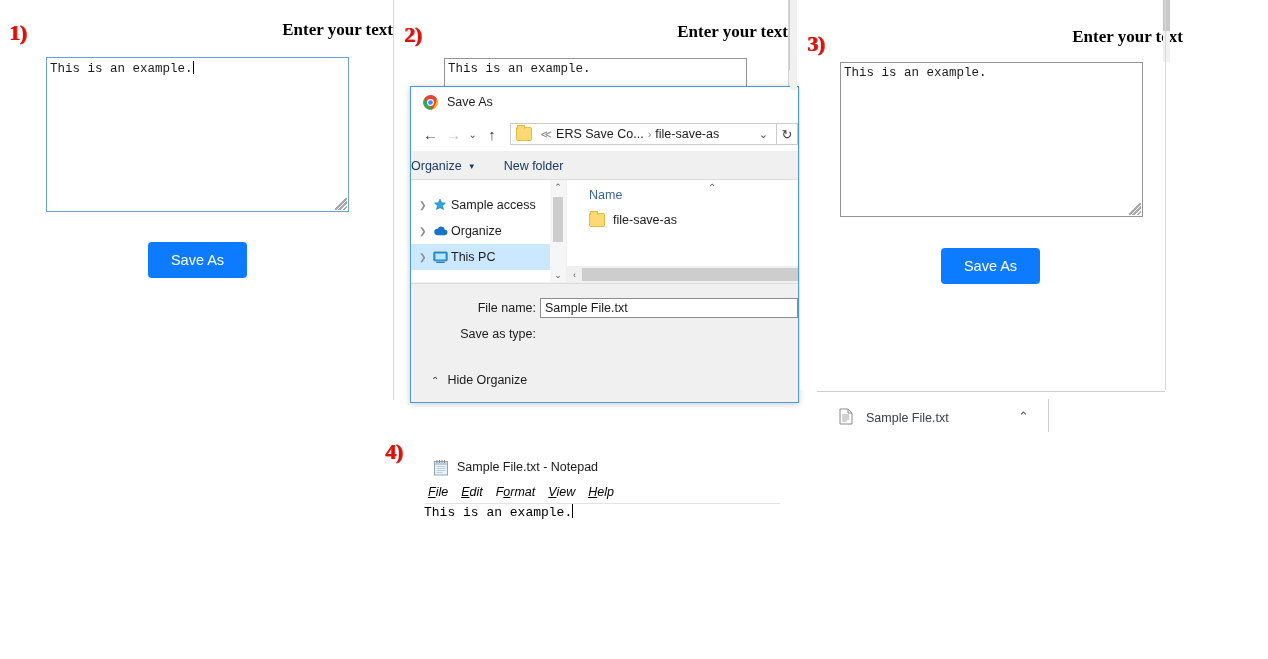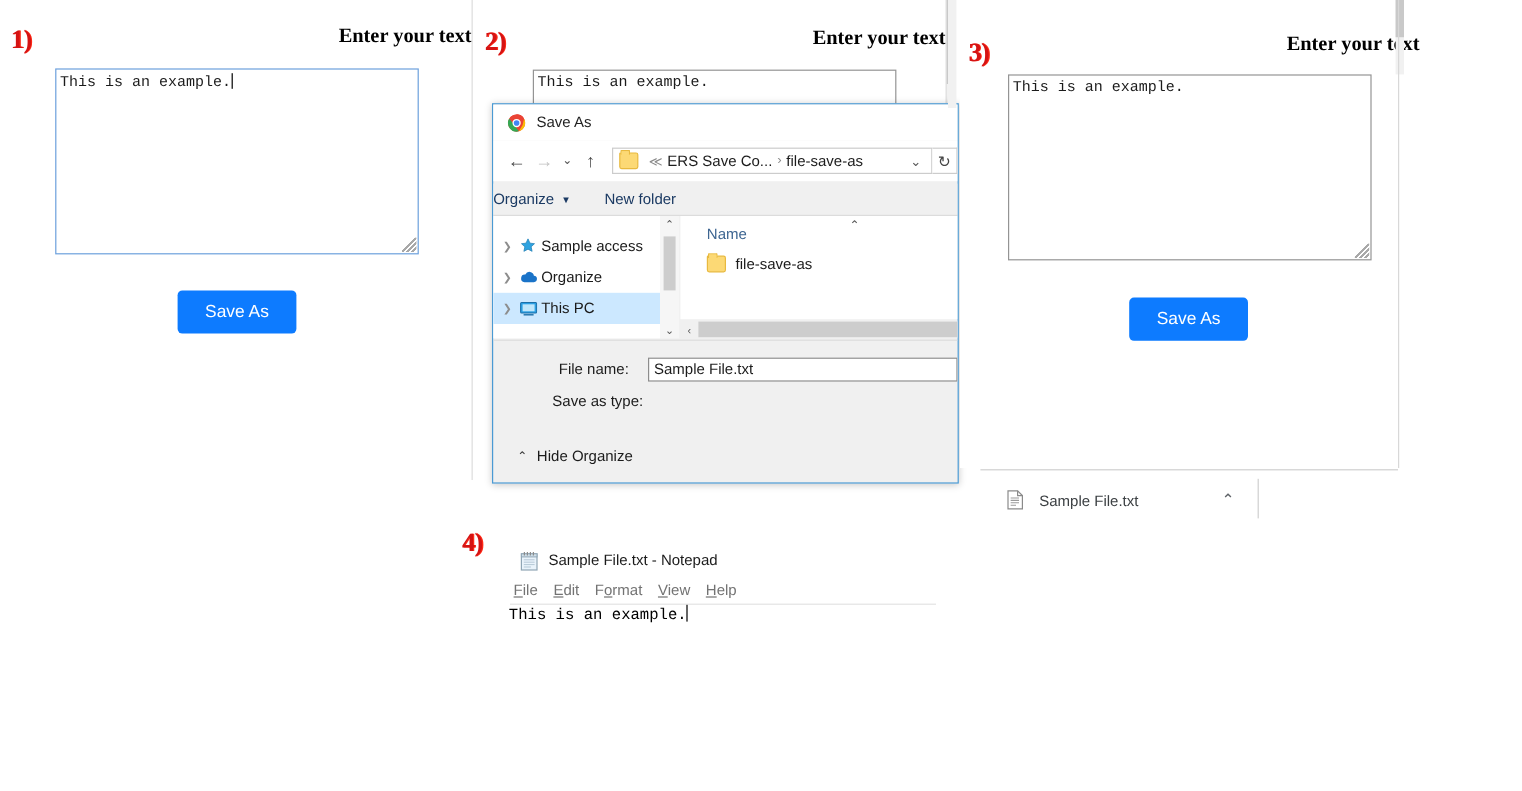--- a/index.html
+++ b/index.html
@@ -344,21 +344,22 @@
   .np-title {
     position: absolute;
     font-size: 12.5px;
     color: #1b1b1b;
     white-space: nowrap;
   }
   .np-menubar {
     position: absolute;
     display: flex;
     font-size: 12.5px;
-    color: #737373;
+    color: #000000;
+    font-style: italic;
   }
   .np-menu-item { margin-right: 13px; white-space: nowrap; }
   .np-menu-item u { text-decoration: underline; }
   .np-rule {
     position: absolute;
     height: 1px;
     background: #e3e3e3;
   }
   .np-text {
     position: absolute;
@@ -490,21 +491,21 @@
     <span>file-save-as</span>
   </div>
 
   <div class="hscroll" style="left:156px; top:180px; width:231px;">
     <span class="hscroll-arrow">‹</span>
     <span class="hscroll-thumb" style="width:216px;"></span>
   </div>
 
   <div class="dlg-body-rule" style="left:0px; top:196px; width:387px;"></div>
 
-  <div class="field-label" style="left:28px; top:214px; width:85px;">File name:</div>
+  <div class="field-label" style="left:40px; top:214px; width:85px;">File name:</div>
   <div class="field-input" style="left:129px; top:211px; width:258px;">Sample File.txt</div>
 
   <div class="field-label" style="left:40px; top:240px; width:85px;">Save as type:</div>
 
   <div class="hide-folders" style="left:20px; top:286px;">
     <span class="hf-chev">⌃</span>
     <span>Hide Organize</span>
   </div>
 </div>
 

